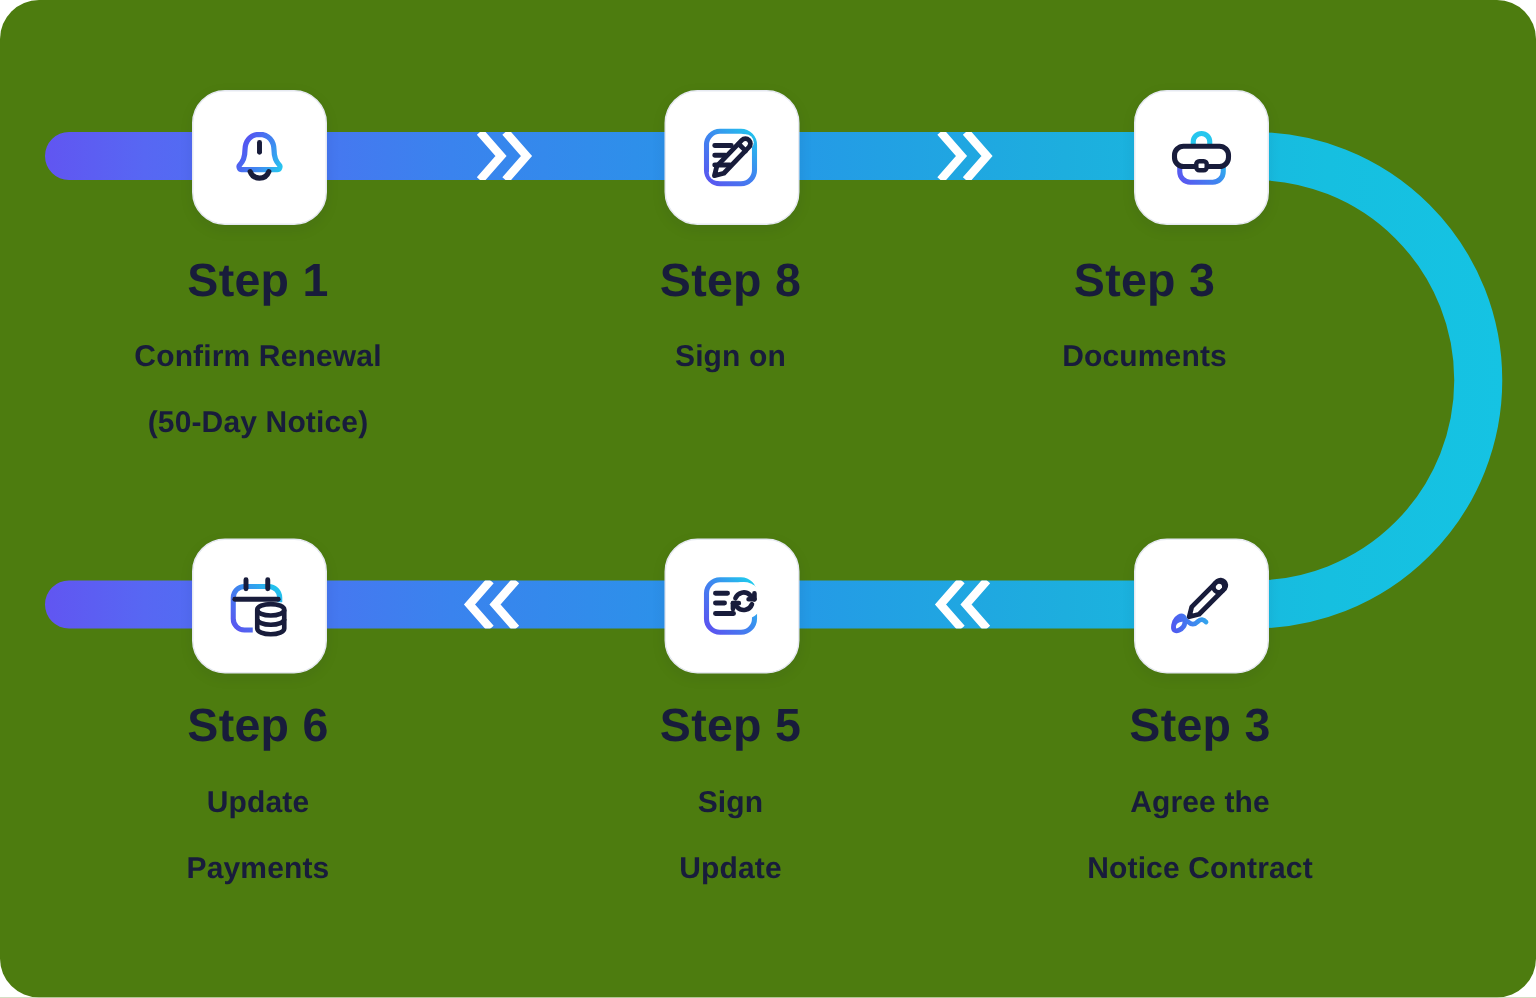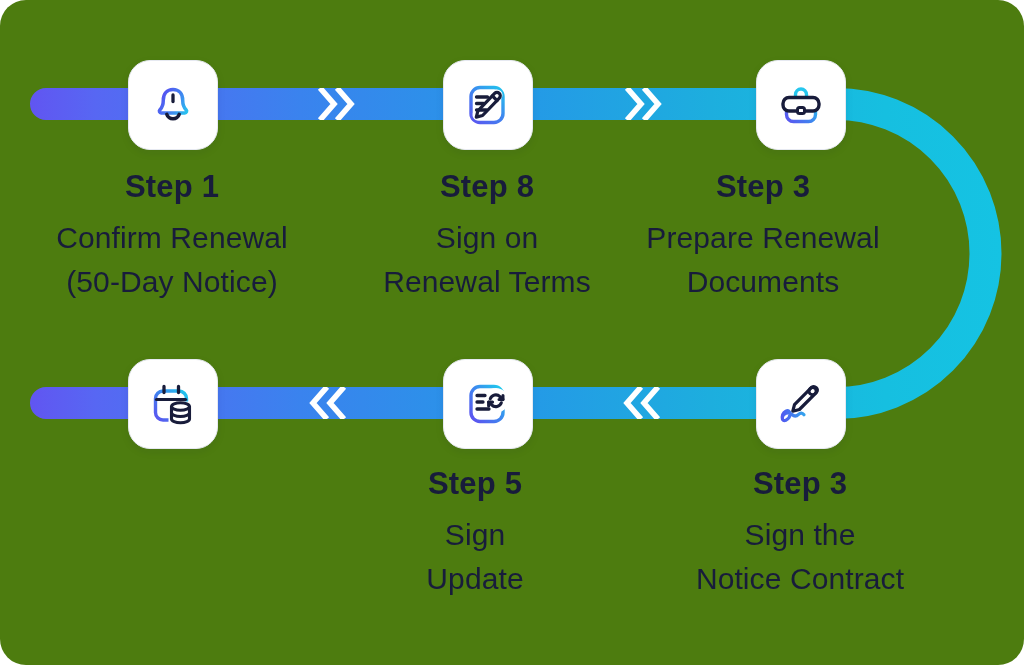--- a/index.html
+++ b/index.html
@@ -29,22 +29,22 @@
     color:#181c3b;
   }
   .step-label{
     font-size:31px;
     font-weight:700;
     line-height:40px;
     margin-bottom:9px;
     letter-spacing:.2px;
   }
   .step-line{
-    font-size:30px;
-    font-weight:400;
+    font-size:20px;
+    font-weight:700;
     line-height:44px;
     letter-spacing:.1px;
   }
 </style>
 </head>
 <body>
 
 <div class="stage">
 
   <svg class="flow-svg" viewBox="0 0 1024 665">
@@ -195,32 +195,35 @@
   </div>
 
   <div class="step-text" style="left:2px;top:167px;">
     <div class="step-label">Step 1</div>
     <div class="step-line">Confirm Renewal</div>
     <div class="step-line">(50-Day Notice)</div>
   </div>
   <div class="step-text" style="left:317px;top:167px;">
     <div class="step-label">Step 8</div>
     <div class="step-line">Sign on</div>
-    <div class="step-line">Renewal Terms</div>
   </div>
   <div class="step-text" style="left:593px;top:167px;">
     <div class="step-label">Step 3</div>
-    <div class="step-line">Prepare Renewal</div>
     <div class="step-line">Documents</div>
   </div>
 
-  <div class="step-text" style="left:305px;top:464px;">
+  <div class="step-text" style="left:2px;top:464px;">
+    <div class="step-label">Step 6</div>
+    <div class="step-line">Update</div>
+    <div class="step-line">Payments</div>
+  </div>
+  <div class="step-text" style="left:317px;top:464px;">
     <div class="step-label">Step 5</div>
     <div class="step-line">Sign</div>
     <div class="step-line">Update</div>
   </div>
   <div class="step-text" style="left:630px;top:464px;">
     <div class="step-label">Step 3</div>
-    <div class="step-line">Sign the</div>
+    <div class="step-line">Agree the</div>
     <div class="step-line">Notice Contract</div>
   </div>
 
 </div>
 
 </body></html>

